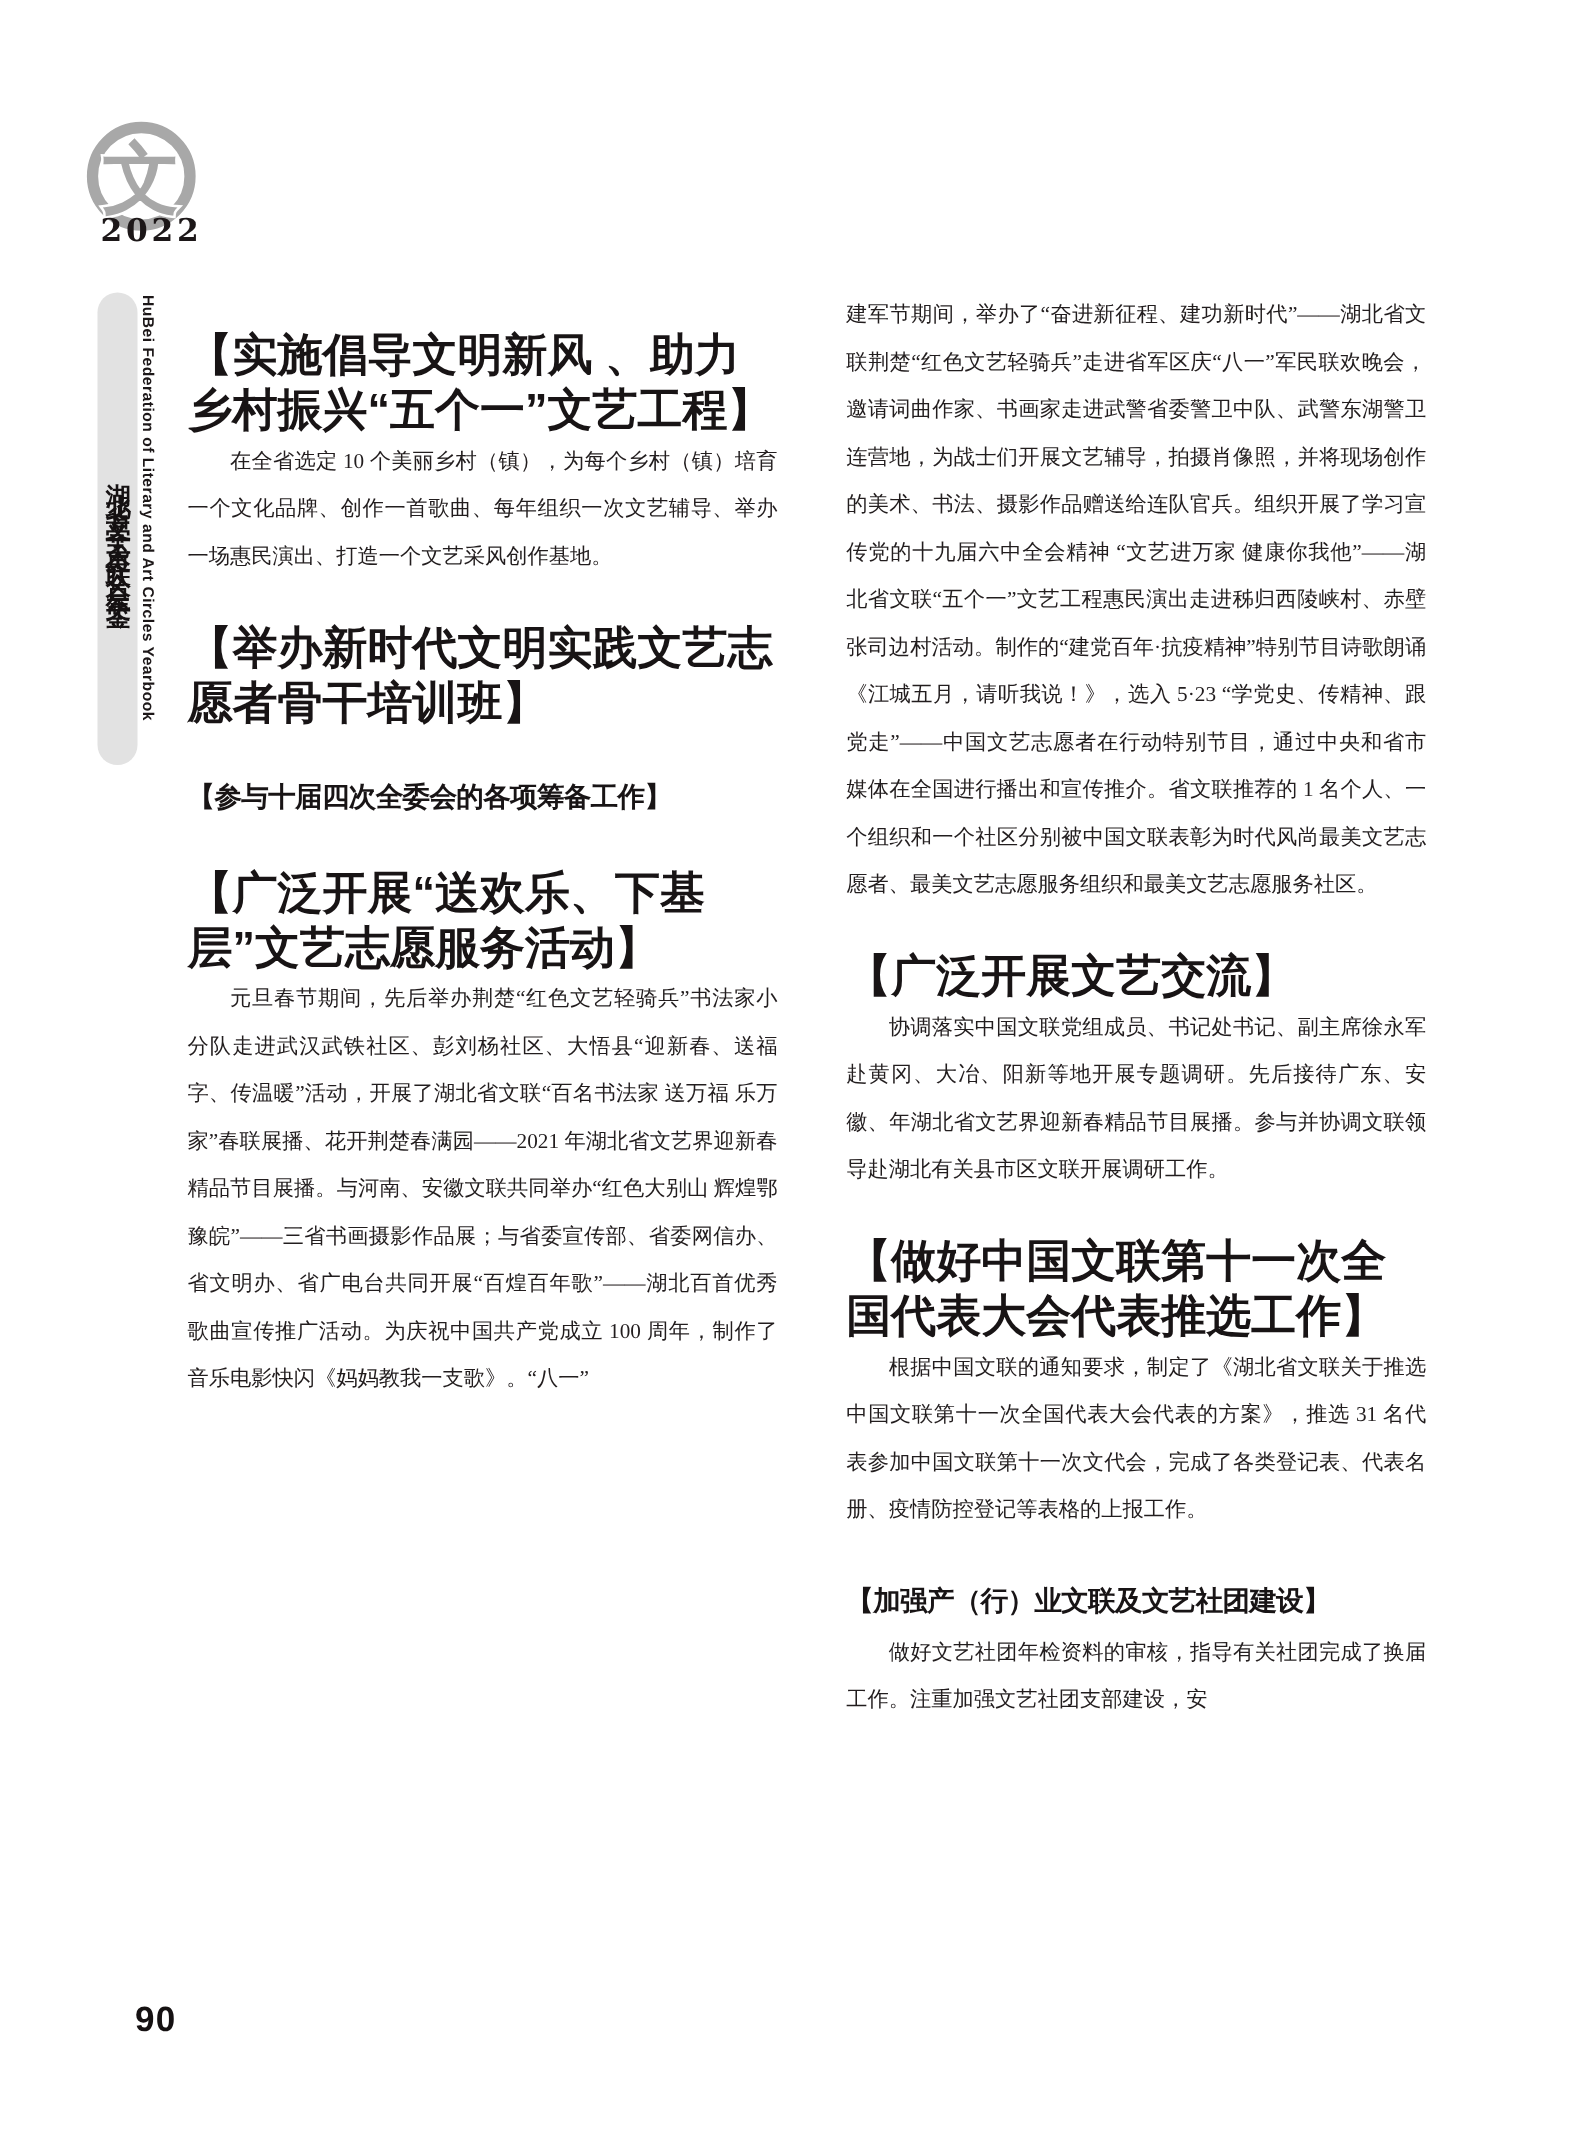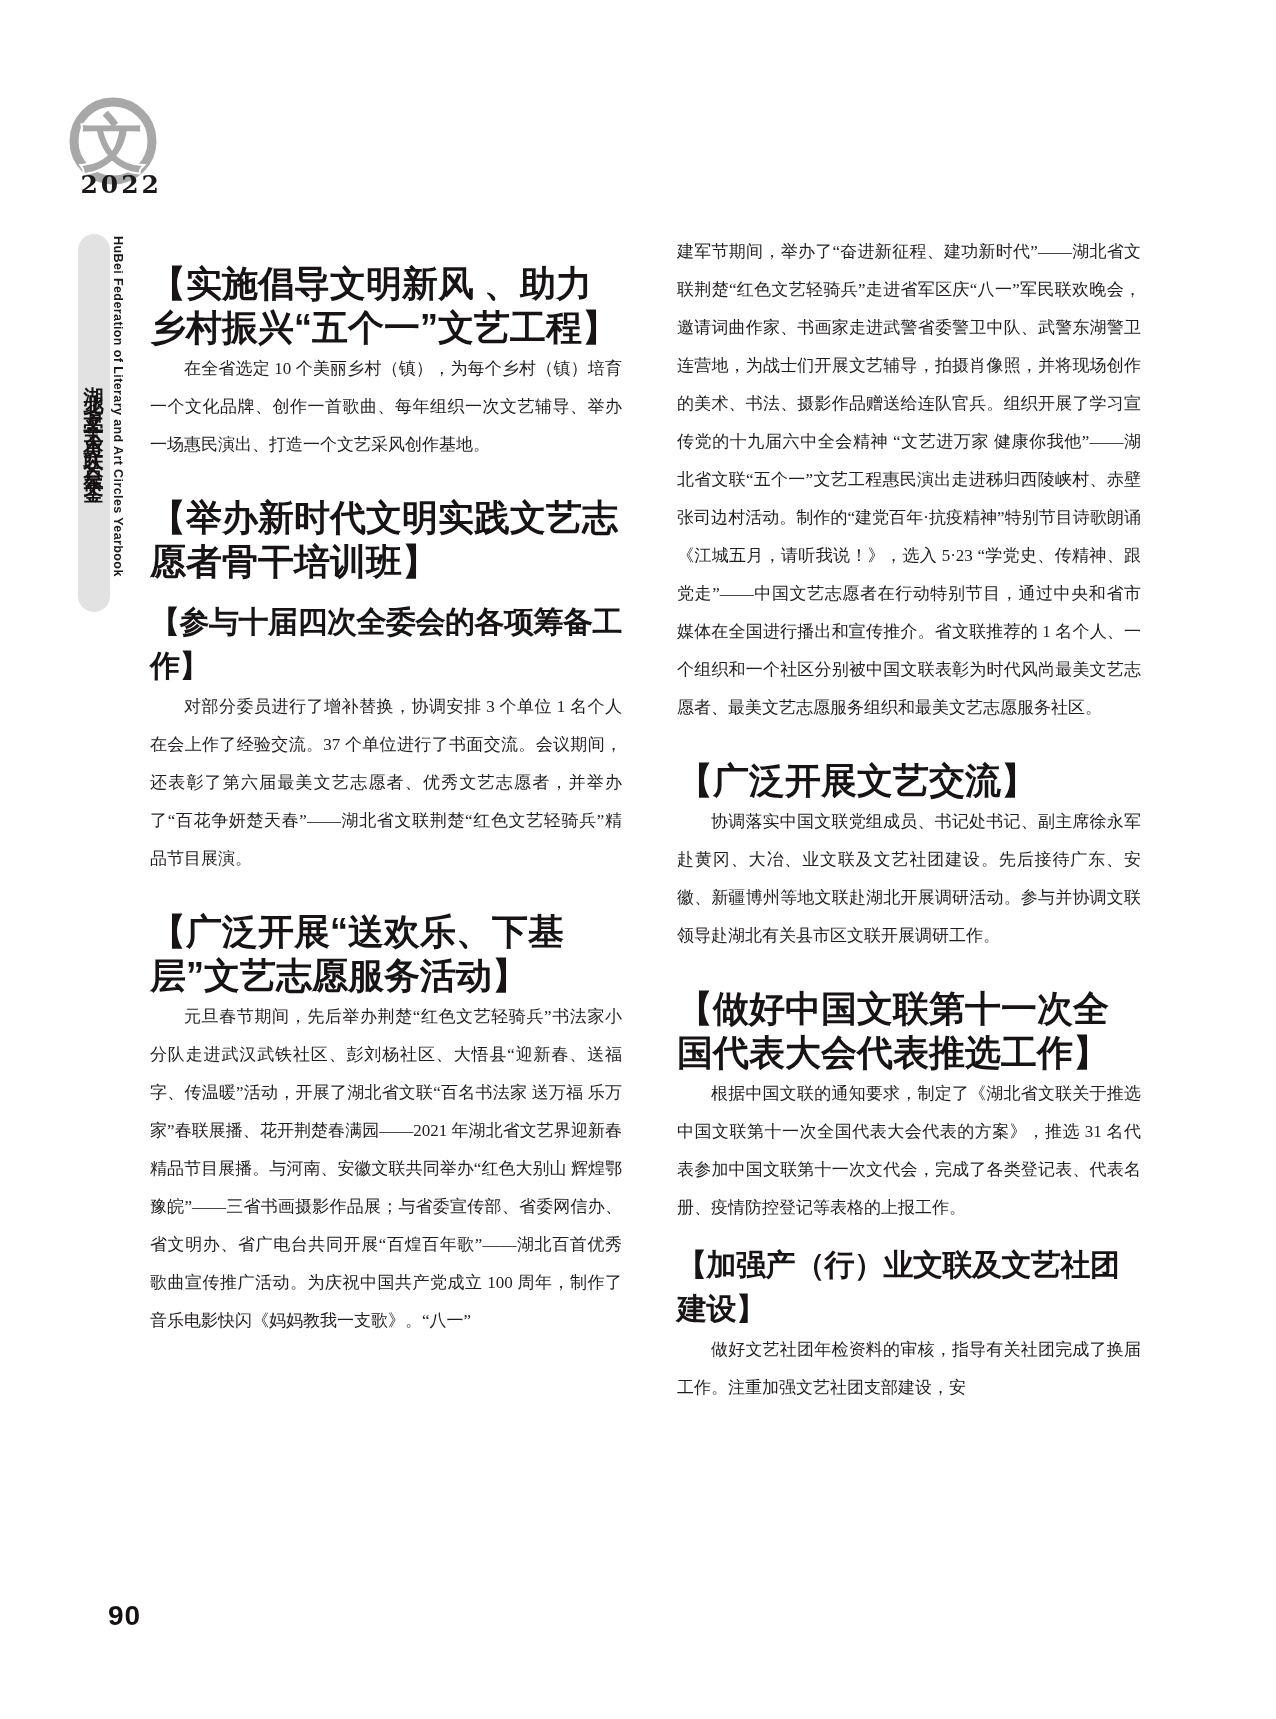--- a/index.html
+++ b/index.html
@@ -40,21 +40,21 @@
   
   .col{position:absolute;text-align:justify;}
   .col-left{left:150px;top:262px;width:472px;}
   .col-right{left:677px;top:233px;width:464px;}
   .sec{
     font-family:"Liberation Sans","DejaVu Sans",sans-serif;font-weight:bold;
     font-size:36px;line-height:44px;margin:32px 0 0 0;color:#181415;
     text-align:left;
   }
   .sec-first{margin-top:0;}
-  .sec-tight{font-size:30px;letter-spacing:-0.5px;margin-top:16px;}
+  .sec-tight{font-size:22px;letter-spacing:-0.5px;}
   .body{
     font-size:17px;line-height:38px;margin:0;text-indent:2em;color:#221d1e;
   }
   .no-indent{text-indent:0;}
 </style>
 </head>
 <body>
 
 <div class="page">
 
@@ -70,29 +70,28 @@
   <div class="side-strip">
     <div class="side-cn">湖北省文学艺术界联合会年鉴</div>
   </div>
   <div class="side-en">HuBei Federation of Literary and Art Circles Yearbook</div>
 
   <div class="col col-left">
     <h2 class="sec sec-first">【实施倡导文明新风 、助力乡村振兴“五个一”文艺工程】</h2>
     <p class="body">在全省选定 10 个美丽乡村（镇），为每个乡村（镇）培育一个文化品牌、创作一首歌曲、每年组织一次文艺辅导、举办一场惠民演出、打造一个文艺采风创作基地。</p>
     <h2 class="sec">【举办新时代文明实践文艺志愿者骨干培训班】</h2>
     <h2 class="sec sec-tight">【参与十届四次全委会的各项筹备工作】</h2>
-    <p class="body">对部分委员进行了增补替换，协调安排 3 个单位 1 名个人在会上作了经验交流。37 个单位进行了书面交流。会议期间，还表彰了第六届最美文艺志愿者、优秀文艺志愿者，并举办了“百花争妍楚天春”——湖北省文联荆楚“红色文艺轻骑兵”精品节目展演。</p>
     <h2 class="sec">【广泛开展“送欢乐、下基层”文艺志愿服务活动】</h2>
     <p class="body">元旦春节期间，先后举办荆楚“红色文艺轻骑兵”书法家小分队走进武汉武铁社区、彭刘杨社区、大悟县“迎新春、送福字、传温暖”活动，开展了湖北省文联“百名书法家 送万福 乐万家”春联展播、花开荆楚春满园——2021 年湖北省文艺界迎新春精品节目展播。与河南、安徽文联共同举办“红色大别山 辉煌鄂豫皖”——三省书画摄影作品展；与省委宣传部、省委网信办、省文明办、省广电台共同开展“百煌百年歌”——湖北百首优秀歌曲宣传推广活动。为庆祝中国共产党成立 100 周年，制作了音乐电影快闪《妈妈教我一支歌》。“八一”</p>
   </div>
 
   <div class="col col-right">
     <p class="body no-indent">建军节期间，举办了“奋进新征程、建功新时代”——湖北省文联荆楚“红色文艺轻骑兵”走进省军区庆“八一”军民联欢晚会，邀请词曲作家、书画家走进武警省委警卫中队、武警东湖警卫连营地，为战士们开展文艺辅导，拍摄肖像照，并将现场创作的美术、书法、摄影作品赠送给连队官兵。组织开展了学习宣传党的十九届六中全会精神 “文艺进万家 健康你我他”——湖北省文联“五个一”文艺工程惠民演出走进秭归西陵峡村、赤壁张司边村活动。制作的“建党百年·抗疫精神”特别节目诗歌朗诵《江城五月，请听我说！》，选入 5·23 “学党史、传精神、跟党走”——中国文艺志愿者在行动特别节目，通过中央和省市媒体在全国进行播出和宣传推介。省文联推荐的 1 名个人、一个组织和一个社区分别被中国文联表彰为时代风尚最美文艺志愿者、最美文艺志愿服务组织和最美文艺志愿服务社区。</p>
     <h2 class="sec">【广泛开展文艺交流】</h2>
-    <p class="body">协调落实中国文联党组成员、书记处书记、副主席徐永军赴黄冈、大冶、业文联及文艺社团建设。先后接待广东、安徽、新疆博州等地文联赴湖北开展调研活动。参与并协调文联领导赴湖北有关县市区文联开展调研工作。</p>
+    <p class="body">协调落实中国文联党组成员、书记处书记、副主席徐永军赴黄冈、大冶、阳新等地开展专题调研。先后接待广东、安徽、年湖北省文艺界迎新春精品节目展播。参与并协调文联领导赴湖北有关县市区文联开展调研工作。</p>
     <h2 class="sec">【做好中国文联第十一次全国代表大会代表推选工作】</h2>
     <p class="body">根据中国文联的通知要求，制定了《湖北省文联关于推选中国文联第十一次全国代表大会代表的方案》，推选 31 名代表参加中国文联第十一次文代会，完成了各类登记表、代表名册、疫情防控登记等表格的上报工作。</p>
     <h2 class="sec sec-tight">【加强产（行）业文联及文艺社团建设】</h2>
     <p class="body">做好文艺社团年检资料的审核，指导有关社团完成了换届工作。注重加强文艺社团支部建设，安</p>
   </div>
 
   <div class="pageno">90</div>
 
 </div>
 

